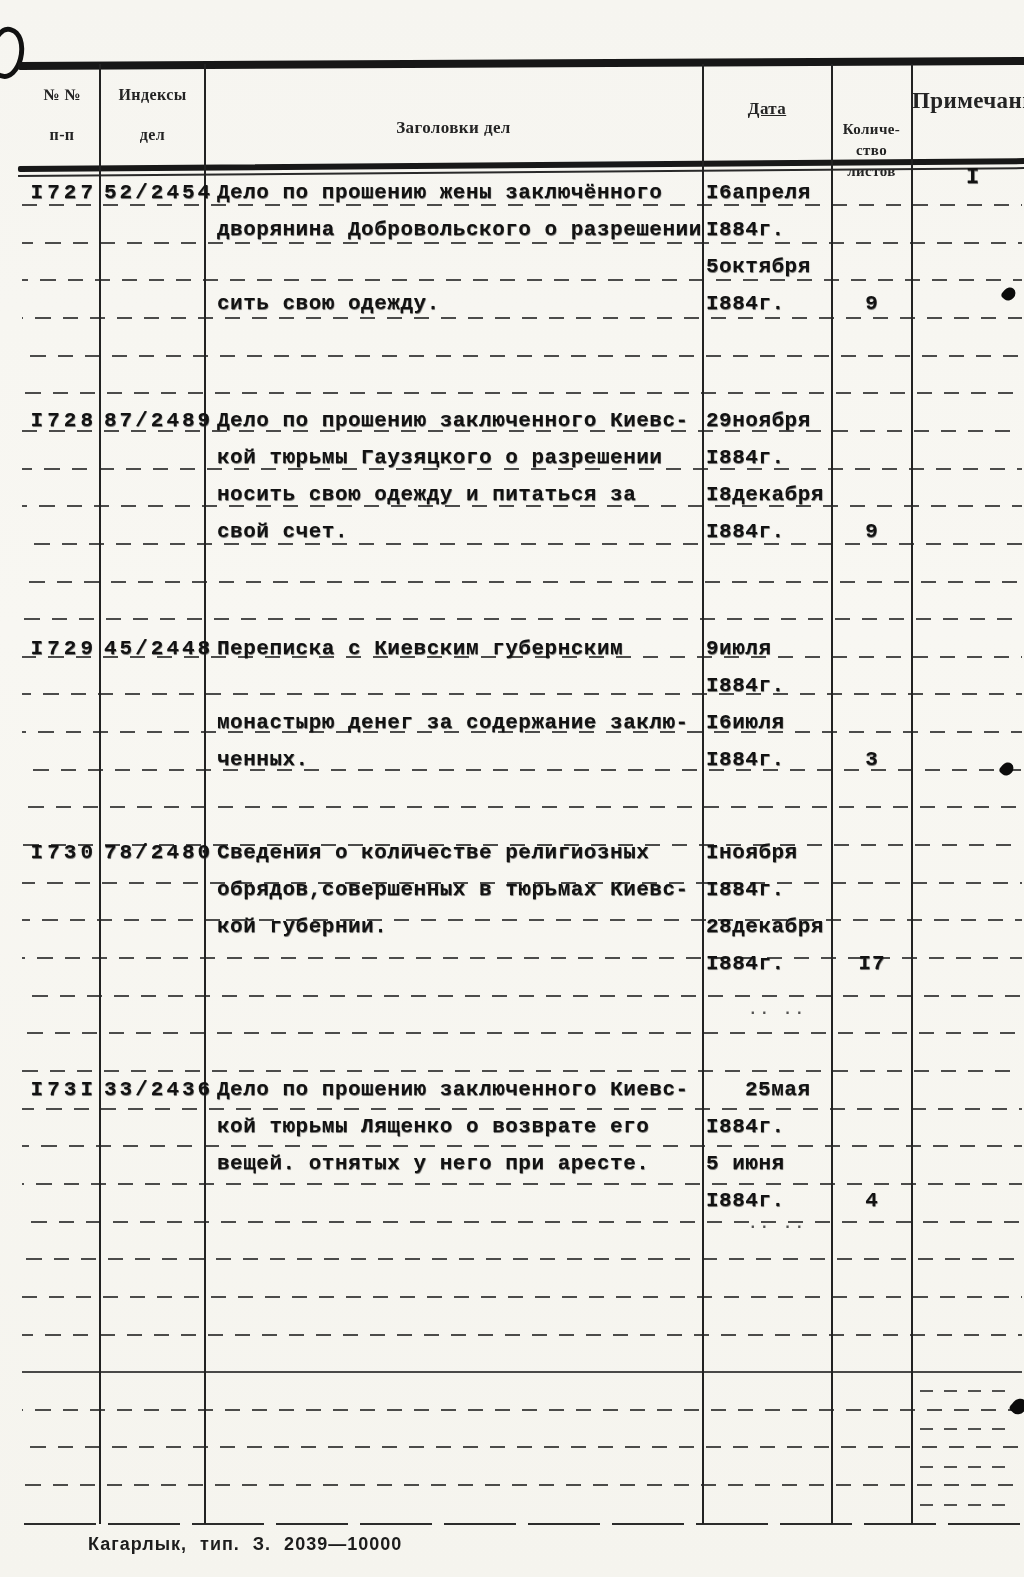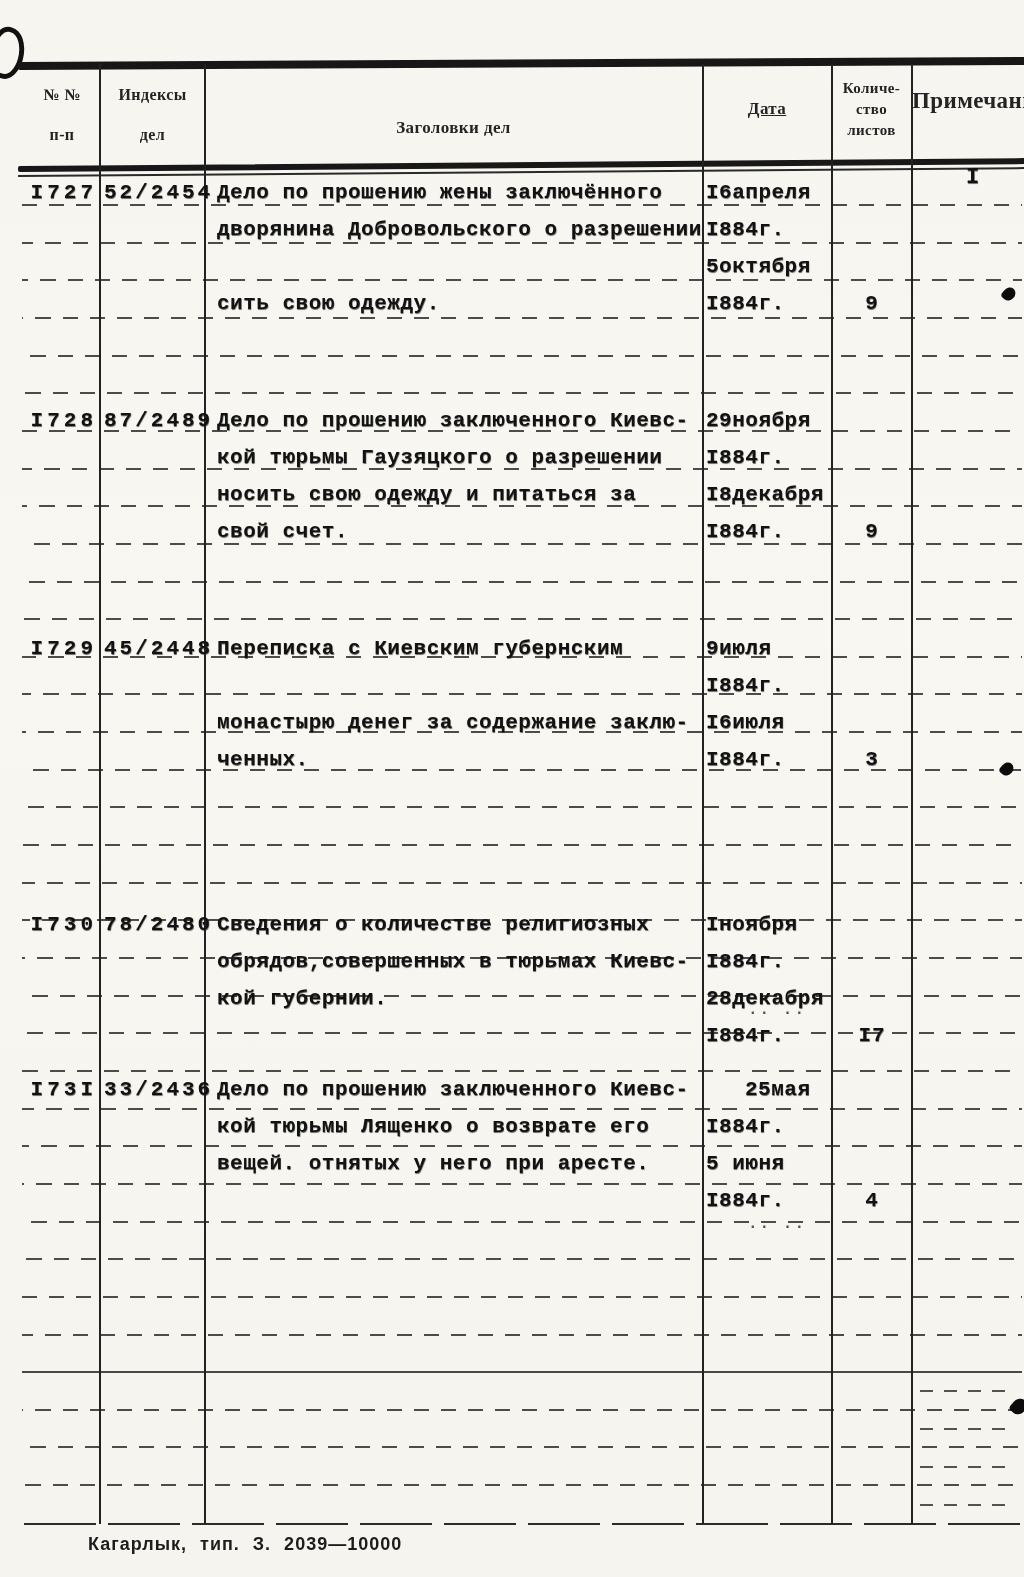--- a/index.html
+++ b/index.html
@@ -26,21 +26,21 @@
   .rule-final{position:absolute;left:24px;right:0;top:1523px;height:2px;
     background:repeating-linear-gradient(90deg,rgba(22,22,22,.9) 0 72px,rgba(22,22,22,0) 72px 84px);}
   .note-dash{position:absolute;left:920px;width:96px;height:2px;
     background:repeating-linear-gradient(90deg,rgba(28,28,28,.75) 0 13px,rgba(28,28,28,0) 13px 24px);}
   
   .hcell{position:absolute;text-align:center;font-weight:700;color:#242424;letter-spacing:.4px;}
   .h-no{left:25px;width:74px;}
   .h-idx{left:100px;width:105px;text-decoration:underline;}
   .h-title{left:205px;width:497px;}
   .h-date{left:703px;width:128px;}
-  .h-sheets{left:832px;width:79px;font-size:15px;}
+  .h-sheets{left:832px;width:79px;font-size:15px;margin-top:41px;}
   .h-note{left:912px;width:106px;}
   .hl{position:absolute;left:0;right:0;}
   
   .txt{position:absolute;font-family:"Liberation Mono","DejaVu Sans Mono",monospace;
     font-weight:700;font-size:21px;line-height:26px;color:#121212;white-space:pre;
     text-shadow:0.4px 0.5px 0.7px rgba(40,40,40,.65);}
   .entry{position:absolute;left:0;width:972px;height:150px;}
   .l0{top:0}.l1{top:37px}.l2{top:74px}.l3{top:111px}
   .e-no{left:24px;width:73px;text-align:right;letter-spacing:4px;}
   .e-idx{left:104px;letter-spacing:3px;}
@@ -175,21 +175,21 @@
     <div class="txt e-t l0">Переписка с Киевским губернским</div>
     <div class="txt e-t l2">монастырю денег за содержание заклю-</div>
     <div class="txt e-t l3">ченных.</div>
     <div class="txt e-d l0">9июля</div>
     <div class="txt e-d l1">I884г.</div>
     <div class="txt e-d l2">I6июля</div>
     <div class="txt e-d l3">I884г.</div>
     <div class="txt e-s l3">3</div>
   </div>
 
-  <div class="entry" style="top:912px">
+  <div class="entry" style="top:840px">
     <div class="txt e-no l0">I730</div>
     <div class="txt e-idx l0">78/2480</div>
     <div class="txt e-t l0">Сведения о количестве религиозных</div>
     <div class="txt e-t l1">обрядов,совершенных в тюрьмах Киевс-</div>
     <div class="txt e-t l2">кой губернии.</div>
     <div class="txt e-t l3"></div>
     <div class="txt e-d l0">Iноября</div>
     <div class="txt e-d l1">I884г.</div>
     <div class="txt e-d l2">28декабря</div>
     <div class="txt e-d l3">I884г.</div>

